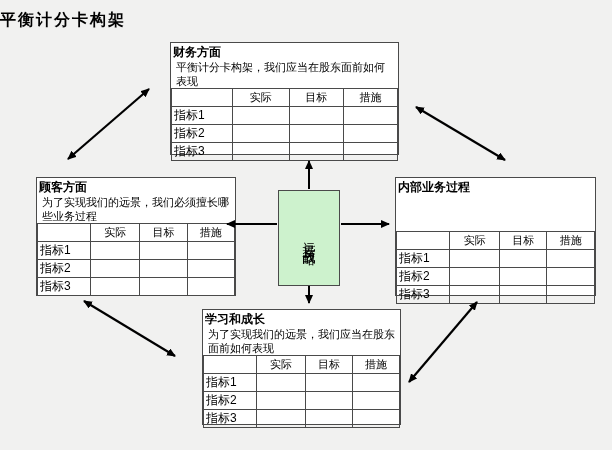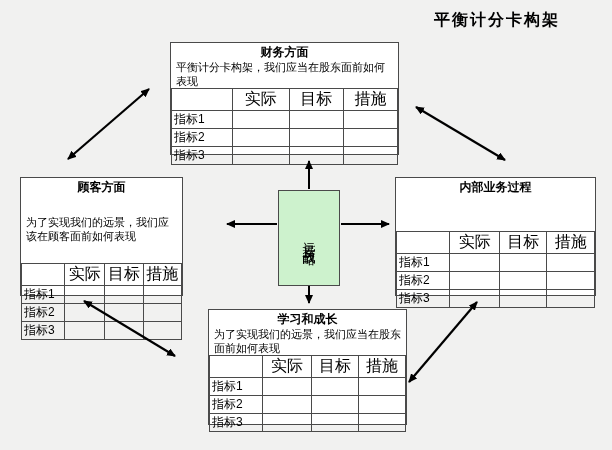--- a/index.html
+++ b/index.html
@@ -4,43 +4,43 @@
 <style>
   html,body{margin:0;padding:0;}
   body{
     width:612px;height:450px;position:relative;overflow:hidden;
     background:#f1f1f0;
     font-family:"Liberation Sans","DejaVu Sans",sans-serif;
     color:#000;
   }
   .page-title{
     position:absolute;top:10px;left:0;width:560px;
-    text-align:right;font-size:16px;font-weight:bold;letter-spacing:2px;
+    text-align:left;font-size:16px;font-weight:bold;letter-spacing:2px;
   }
   .box{
     position:absolute;background:#ffffff;border:1px solid #4a4a4a;
     display:flex;flex-direction:column;box-sizing:border-box;
   }
-  .box-title{font-size:12px;font-weight:bold;text-align:center;padding:2px 2px 0 2px;line-height:15px;}
+  .box-title{font-size:12px;font-weight:bold;padding:2px 2px 0 2px;line-height:15px;}
   .box-desc{font-size:11px;line-height:14px;padding:0 5px;}
   table.kpi{width:100%;border-collapse:collapse;margin-top:auto;table-layout:fixed;}
   table.kpi th, table.kpi td{
     border:1px solid #4a4a4a;padding:0 2px;box-sizing:border-box;
     font-weight:normal;overflow:hidden;white-space:nowrap;
   }
-  table.kpi th{height:18px;font-size:16px;}
+  table.kpi th{height:18px;font-size:11px;}
   table.kpi td{height:14px;font-size:12px;text-align:left;}
   table.kpi .c0{width:27%;}
   table.kpi .c1{width:25%;}
   table.kpi .c2{width:24%;font-family:Liberation Mono, monospace;}
   table.kpi .c3{width:24%;}
   #box-financial{left:170px;top:42px;width:229px;height:113px;}
-  #box-customer{left:20px;top:177px;width:163px;height:119px;gap:20px;}
+  #box-customer{left:36px;top:177px;width:200px;height:119px;}
   #box-internal{left:395px;top:177px;width:201px;height:119px;gap:36px;}
-  #box-learning{left:208px;top:309px;width:199px;height:116px;}
+  #box-learning{left:202px;top:309px;width:199px;height:116px;}
   #box-vision{
     position:absolute;left:278px;top:190px;width:62px;height:96px;
     background:#cdf2cd;border:1px solid #4a4a4a;box-sizing:border-box;
     display:flex;align-items:center;justify-content:center;
   }
   #box-vision .vtext{
     writing-mode:vertical-rl;text-orientation:upright;
     font-size:13px;letter-spacing:3px;line-height:1;
   }
   svg.arrows{position:absolute;left:0;top:0;pointer-events:none;}
@@ -78,21 +78,21 @@
       <td></td>
           <td></td>
           <td></td>
     </tr>
   </tbody>
     </table>
 </div>
 
 <div class="box" id="box-customer">
   <div class="box-title">顾客方面</div>
-  <div class="box-desc">为了实现我们的远景，我们应该在顾客面前如何表现</div>
+  <div class="box-desc">为了实现我们的远景，我们必须擅长哪些业务过程</div>
   <table class="kpi">
     <tbody>
         <tr>
       <th class="c0"></th>
       <th class="c1">实际</th>
       <th class="c2">目标</th>
       <th class="c3">措施</th>
     </tr>
     <tr>
       <td>指标1</td>

